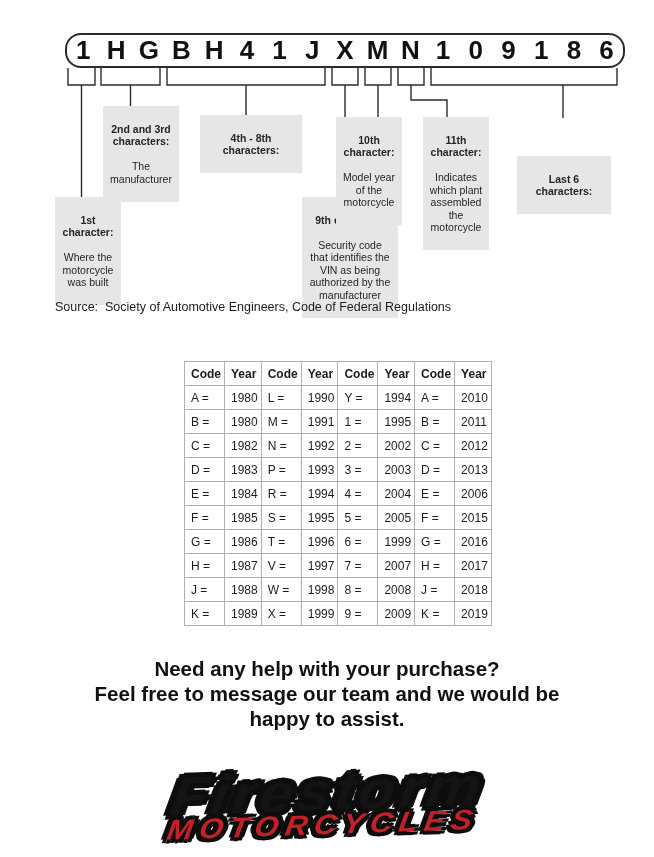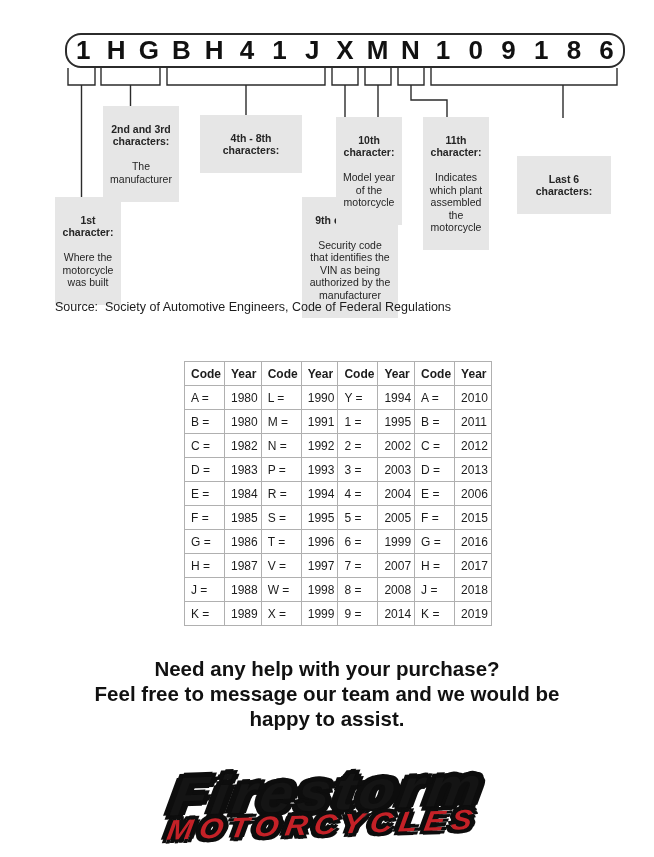--- a/index.html
+++ b/index.html
@@ -269,21 +269,21 @@
           <td>2008</td>
           <td>J =</td>
           <td>2018</td>
         </tr>
         <tr>
           <td>K =</td>
           <td>1989</td>
           <td>X =</td>
           <td>1999</td>
           <td>9 =</td>
-          <td>2014</td>
+          <td>2009</td>
           <td>K =</td>
           <td>2019</td>
         </tr>
       </tbody>
   </table>
 
   <div class="help-text">Need any help with your purchase?
 Feel free to message our team and we would be
 happy to assist.</div>
 

